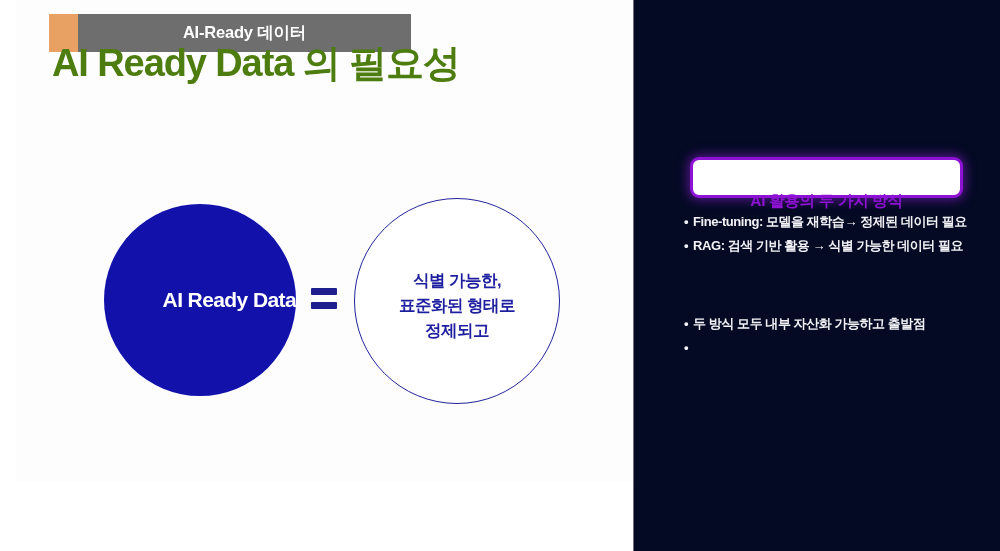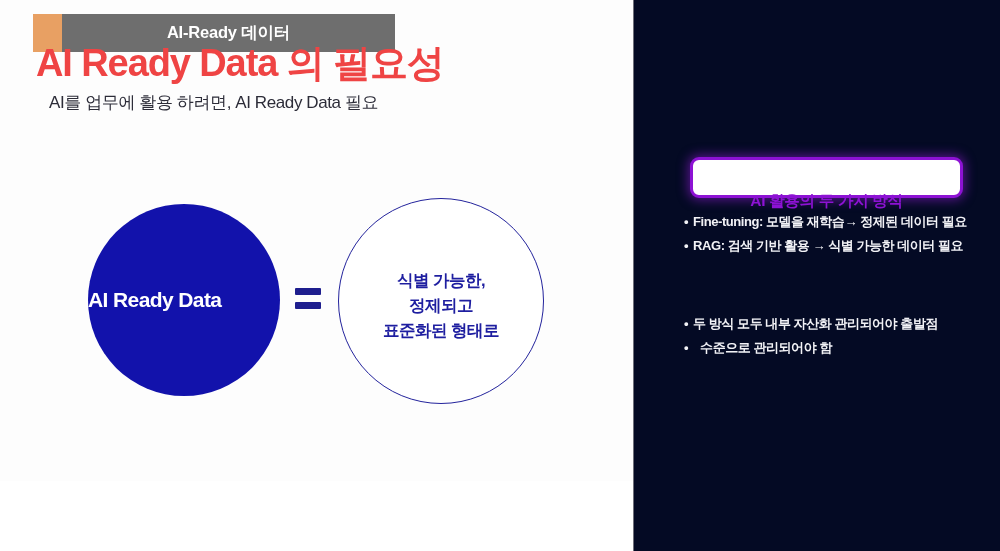--- a/index.html
+++ b/index.html
@@ -14,21 +14,21 @@
     position: relative;
     width: 1000px;
     height: 551px;
     background: #ffffff;
     overflow: hidden;
   }
 
   
   .left-pane {
     position: absolute;
-    left: 0; top: 0;
+    left: 16px; top: 0;
     width: 633px;
     height: 481px;
     background: #fdfdfd;
   }
 
   
   .badge-orange {
     position: absolute;
     left: 33px;
     top: 14px;
@@ -55,21 +55,21 @@
     white-space: nowrap;
   }
 
   
   .page-title {
     position: absolute;
     left: 36px;
     top: 42px;
     font-size: 38px;
     font-weight: bold;
-    color: #ef4444;
+    color: #4d7c0f;
     letter-spacing: -1.1px;
     white-space: nowrap;
     line-height: 1.15;
   }
 
   
   .page-subtitle {
     position: absolute;
     left: 49px;
     top: 91px;
@@ -83,21 +83,21 @@
   .eq-circle-solid {
     position: absolute;
     left: 88px;
     top: 204px;
     width: 192px;
     height: 192px;
     border-radius: 50%;
     background: #1212ab;
     display: flex;
     align-items: center;
-    justify-content: flex-start;
+    justify-content: flex-end;
   }
   .eq-circle-solid-label {
     color: #ffffff;
     font-size: 21px;
     font-weight: bold;
     letter-spacing: -0.6px;
     white-space: nowrap;
   }
   .eq-equals {
     position: absolute;
@@ -215,36 +215,35 @@
   <div class="left-pane">
 
     <div class="badge-orange"></div>
 
     <div class="badge-gray">
       <span class="badge-gray-label">AI-Ready 데이터</span>
     </div>
 
     <div class="page-title">AI Ready Data 의 필요성</div>
 
-    <div class="page-subtitle">AI를 업무에 활용 하려면, AI Ready Data 필요</div>
 
     <div class="eq-circle-solid">
       <span class="eq-circle-solid-label">AI Ready Data</span>
     </div>
 
     <div class="eq-equals">
       <span></span>
         <span></span>
     </div>
 
     <div class="eq-circle-outline">
       <div class="eq-circle-outline-text">
         <div>식별 가능한,</div>
+        <div>표준화된 형태로</div>
         <div>정제되고</div>
-        <div>표준화된 형태로</div>
       </div>
     </div>
 
   </div>
 
   <div class="right-pane">
 
     <div class="panel-block block-1">
       <div class="header-pill">
         <span class="header-pill-label">AI 활용의 두 가지 방식</span>
@@ -258,26 +257,25 @@
           <span class="bullet-dot">•</span>
           <span class="bullet-text">RAG: 검색 기반 활용 → 식별 가능한 데이터 필요</span>
         </div>
       </div>
     </div>
 
     <div class="panel-block block-2">
       <div class="bullet-list">
         <div class="bullet-row">
           <span class="bullet-dot">•</span>
-          <span class="bullet-text">두 방식 모두 내부 자산화 관리되어야 출발점</span>
+          <span class="bullet-text">두 방식 모두 내부 자산화 가능하고 출발점</span>
         </div>
         <div class="bullet-row">
           <span class="bullet-dot">•</span>
           <span class="bullet-text">
-            <span class="cont">수준으로 관리되어야 함</span>
           </span>
         </div>
       </div>
     </div>
 
   </div>
 
 </div>
 
 </body></html>

